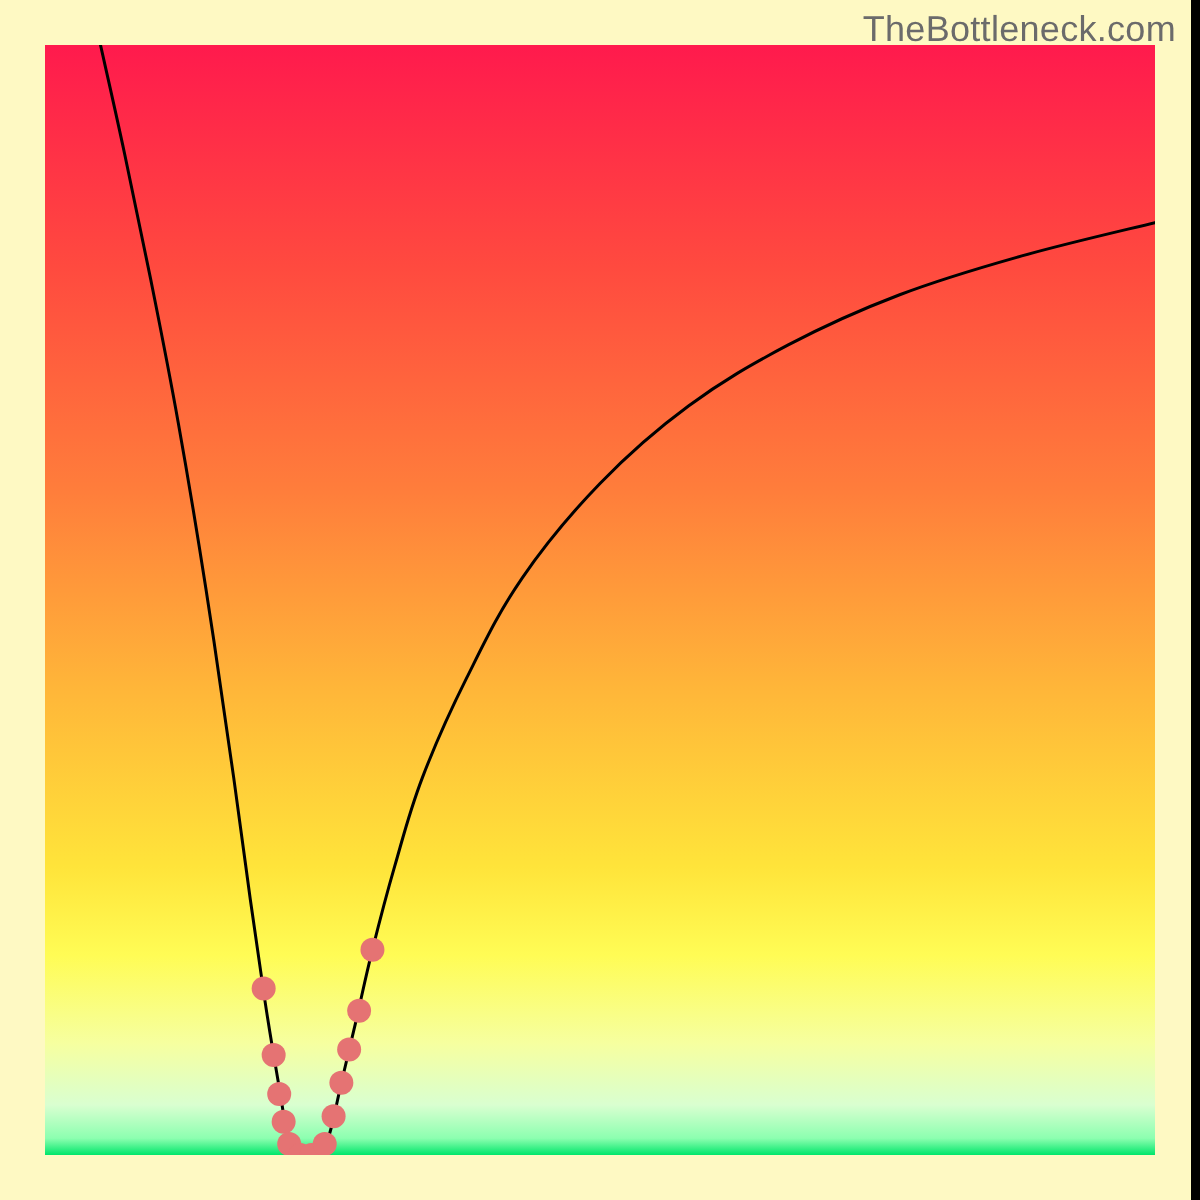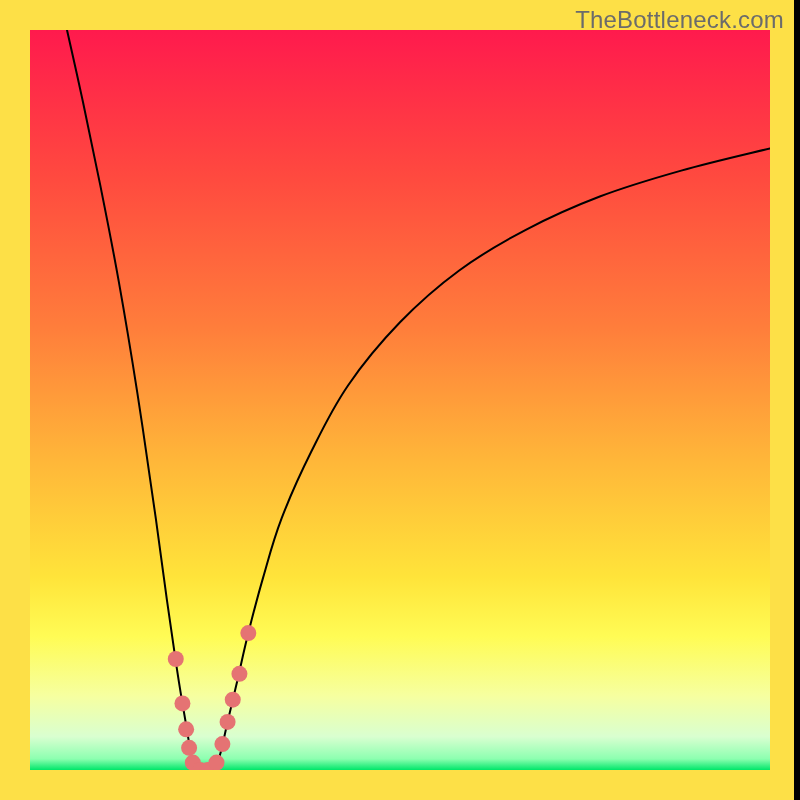--- a/index.html
+++ b/index.html
@@ -10,21 +10,21 @@
     overflow: hidden;
     background: #000;
     font-family: Arial, Helvetica, sans-serif;
   }
   .frame {
     position: absolute;
     left: 0;
     top: 0;
     width: 794px;
     height: 800px;
-    background: #fde047;
+    background: #fef9c3;
   }
   .plot {
     position: absolute;
     left: 30px;
     top: 30px;
     width: 740px;
     height: 740px;
     
   }
   .watermark {

